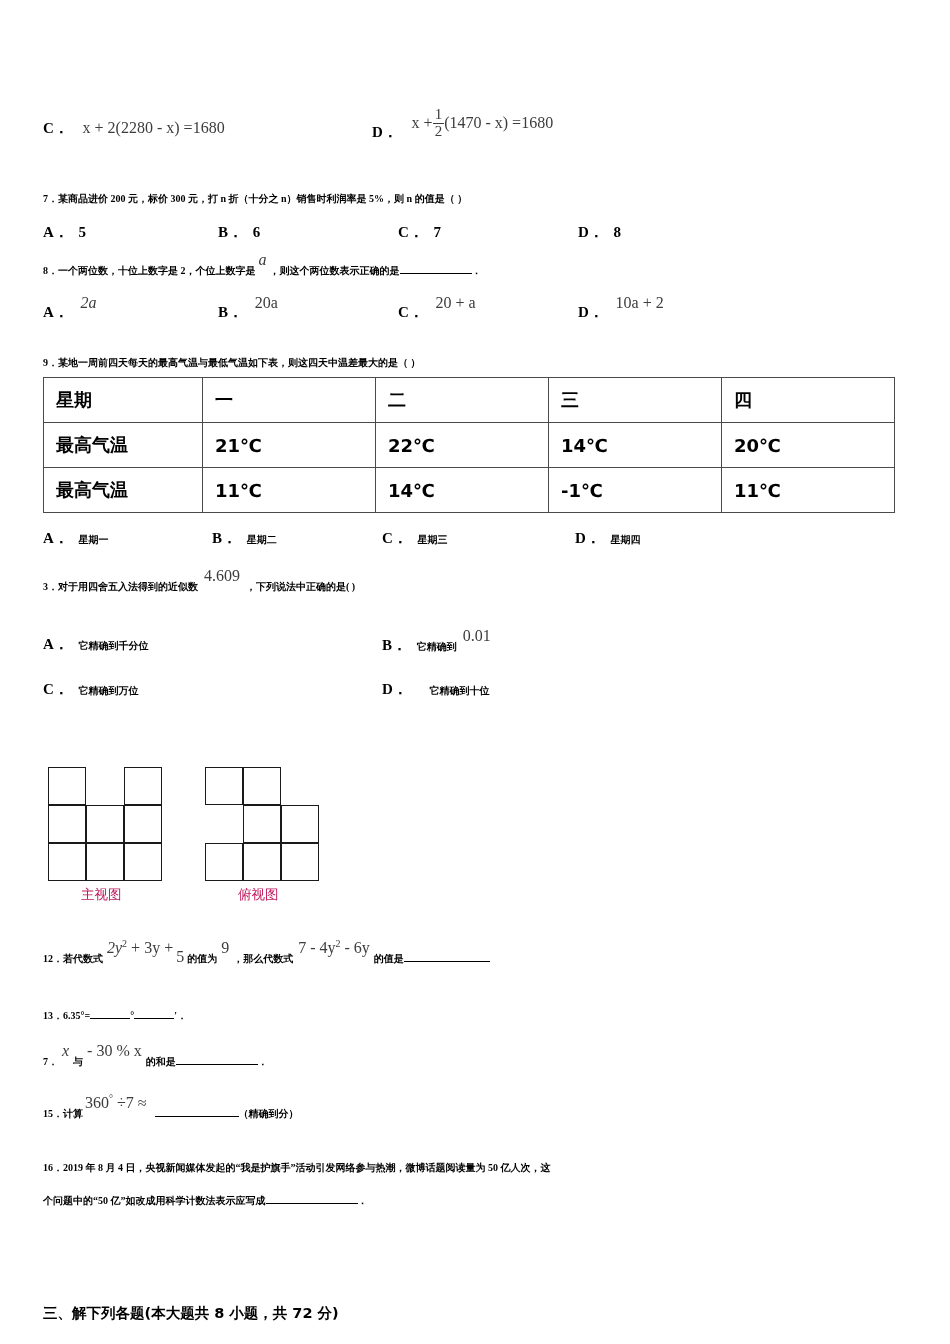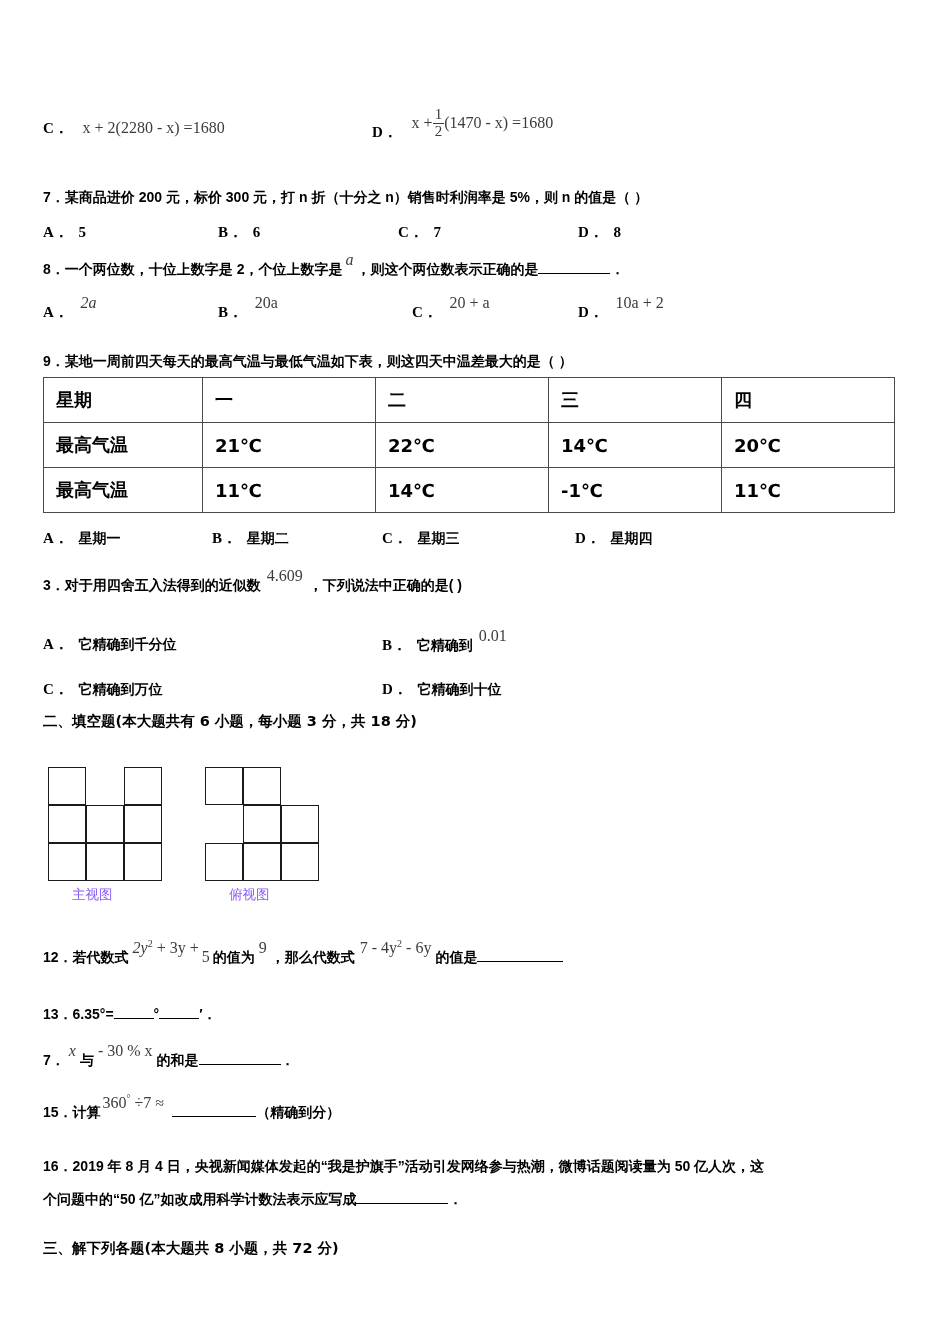--- a/index.html
+++ b/index.html
@@ -22,23 +22,23 @@
     padding: 0;
     box-sizing: border-box;
   }
   .q-row {
     position: absolute;
     font-size: 15px;
     line-height: 1.5;
     white-space: nowrap;
   }
   .stem {
-    font-family: Liberation Sans, sans-serif;
+    font-family: Liberation Serif, serif;
     font-weight: bold;
-    font-size: 14px;
+    font-size: 10px;
   }
   .opt-label {
     font-family: "Liberation Serif", serif;
     font-weight: bold;
     font-size: 15px;
   }
   .math {
     font-family: "Liberation Serif", "DejaVu Serif", serif;
     font-style: normal;
     font-size: 16px;
@@ -108,22 +108,23 @@
     box-sizing: border-box;
     border: 1.6px solid #1a1a1a;
     width: 38px;
     height: 38px;
     background: #ffffff;
   }
   .view-caption {
     position: absolute;
     font-family: Liberation Sans, sans-serif;
     font-size: 13.5px;
-    color: #8b5cf6;
+    color: #be185d;
     white-space: nowrap;
+    margin-left: 9px;
   }
 
   .section-head {
     position: absolute;
     font-family: "DejaVu Sans", "Liberation Sans", sans-serif;
     font-weight: bold;
     font-size: 14.5px;
     white-space: nowrap;
   }
 </style>
@@ -170,21 +171,21 @@
   </div>
 
   <div class="q-row" style="left:43px;  top:300px;">
     <span class="opt-label">A．</span>
     <span class="math math-raise mvar" style="margin-left:8px;">2a</span>
   </div>
   <div class="q-row" style="left:218px; top:300px;">
     <span class="opt-label">B．</span>
     <span class="math math-raise" style="margin-left:8px;">20a</span>
   </div>
-  <div class="q-row" style="left:412px; top:300px;">
+  <div class="q-row" style="left:398px; top:300px;">
     <span class="opt-label">C．</span>
     <span class="math math-raise" style="margin-left:8px;">20 + a</span>
   </div>
   <div class="q-row" style="left:578px; top:300px;">
     <span class="opt-label">D．</span>
     <span class="math math-raise" style="margin-left:8px;">10a + 2</span>
   </div>
 
   <div class="q-row" style="left:43px; top:350px;">
     <span class="stem">9．某地一周前四天每天的最高气温与最低气温如下表，则这四天中温差最大的是（  ）</span>
@@ -244,24 +245,23 @@
   <div class="q-row" style="left:382px; top:633px;">
     <span class="opt-label">B．</span>
     <span class="stem" style="margin-left:6px;">它精确到</span><span class="math math-raise" style="margin-left:6px;">0.01</span>
   </div>
   <div class="q-row" style="left:43px;  top:678px;">
     <span class="opt-label">C．</span>
     <span class="stem" style="margin-left:6px;">它精确到万位</span>
   </div>
   <div class="q-row" style="left:382px; top:678px;">
     <span class="opt-label">D．</span>
-    <span class="stem" style="margin-left:6px;">它精确到十位</span>
-  </div>
-
-  <div class="section-head" style="left:43px; top:712px;">二、填空题(本大题共有 6 小题，每小题 3 分，共 18 分)</div>
+    <span class="stem" style="margin-left:18px;">它精确到十位</span>
+  </div>
+
 
 
   <div class="grid-wrap" style="left:48px; top:767px; width:120px; height:118px;">
     <div class="cell" style="left:0px;  top:0px;"></div>
     <div class="cell" style="left:76px; top:0px;"></div>
     <div class="cell" style="left:0px;  top:38px;"></div>
     <div class="cell" style="left:38px; top:38px;"></div>
     <div class="cell" style="left:76px; top:38px;"></div>
     <div class="cell" style="left:0px;  top:76px;"></div>
     <div class="cell" style="left:38px; top:76px;"></div>
@@ -296,15 +296,15 @@
     <span class="stem">15．计算</span><span class="math math-raise" style="margin-left:2px;"><span>360</span><span class="math-sup">°</span><span> ÷7 ≈</span></span><span class="blank" style="width:84px; margin-left:8px;"></span><span class="stem">（精确到分）</span>
   </div>
 
   <div class="q-row" style="left:43px; top:1155px;">
     <span class="stem">16．2019 年 8 月 4 日，央视新闻媒体发起的“我是护旗手”活动引发网络参与热潮，微博话题阅读量为 50 亿人次，这</span>
   </div>
   <div class="q-row" style="left:43px; top:1188px;">
     <span class="stem">个问题中的“50 亿”如改成用科学计数法表示应写成</span><span class="blank" style="width:92px;"></span><span class="stem">．</span>
   </div>
 
-  <div class="section-head" style="left:43px; top:1239px;">三、解下列各题(本大题共 8 小题，共 72 分)</div>
+  <div class="section-head" style="left:43px; top:1304px;">三、解下列各题(本大题共 8 小题，共 72 分)</div>
 
 </div>
 
 </body></html>

